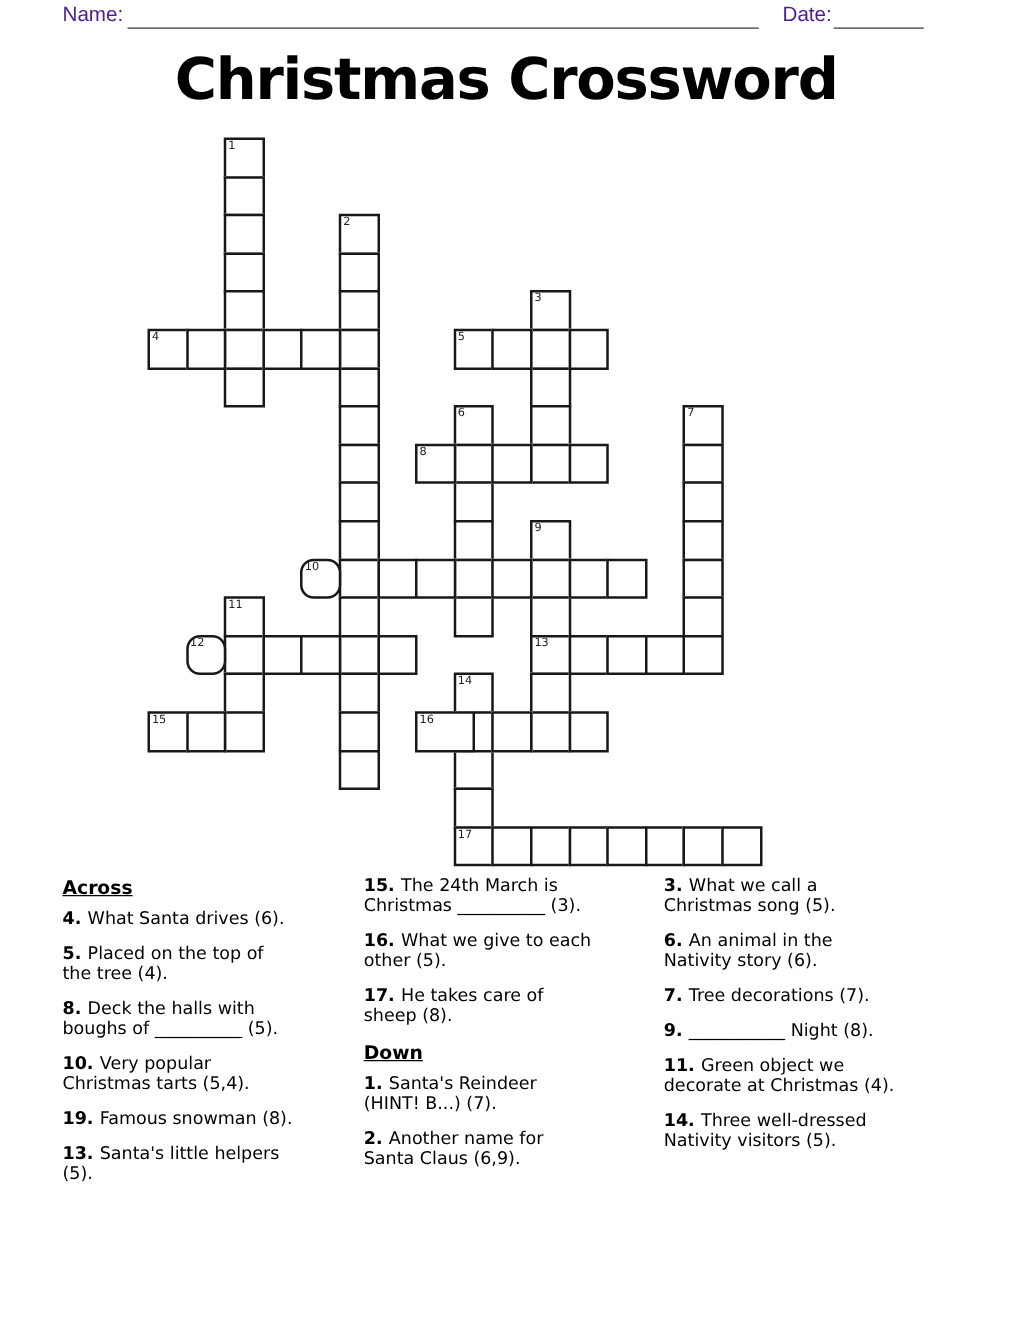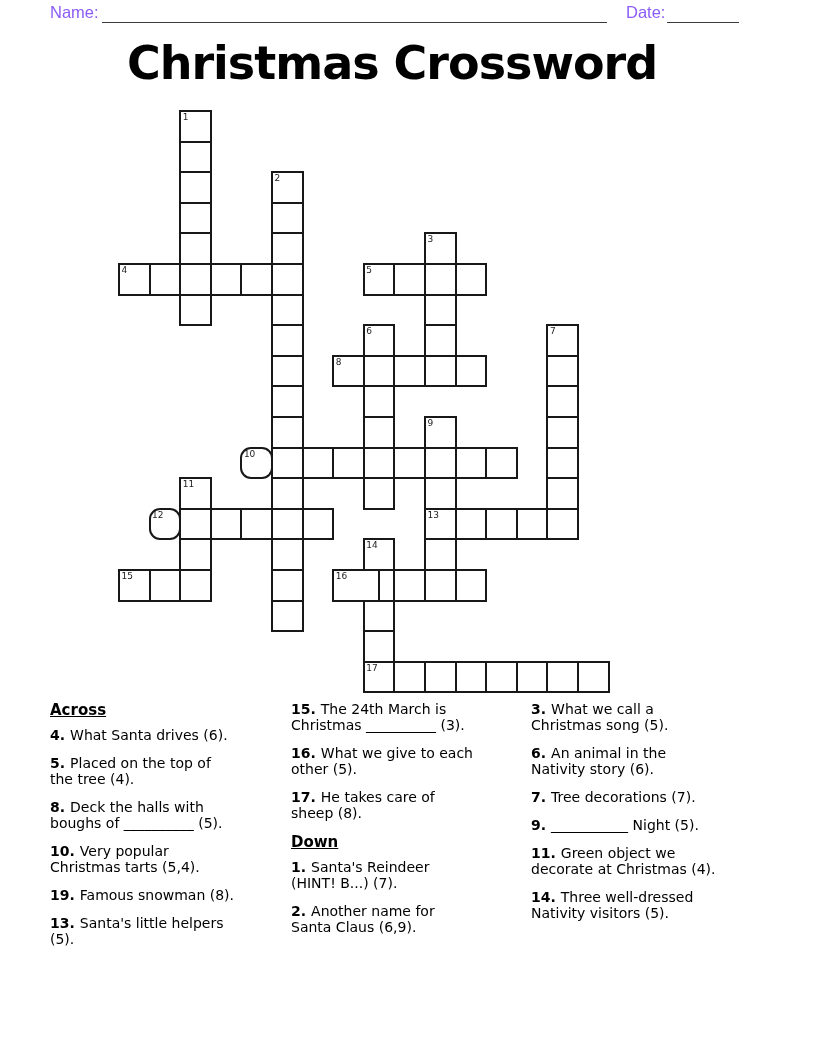--- a/index.html
+++ b/index.html
@@ -3,30 +3,30 @@
 <meta charset="utf-8">
 <style>
   html,body{margin:0;padding:0;background:#fff;}
   .sheet{
     position:relative;width:816px;height:1056px;background:#ffffff;overflow:hidden;
     font-family:"DejaVu Sans", sans-serif;color:#000;
   }
   
   .hdr-label{
     position:absolute;top:3px;font-family:"Liberation Sans", sans-serif;
-    font-size:16.5px;color:#8b5cf6;white-space:nowrap;
+    font-size:16.5px;color:#4c1d95;white-space:nowrap;
   }
   .name-label{left:50px;}
   .date-label{left:626px;}
   .blank-line{position:absolute;top:6px;height:16px;border-bottom:1.6px solid #3a3a3a;}
   .name-line{left:102px;width:505px;}
   .date-line{left:667px;width:72px;}
   
   .title{
-    position:absolute;top:36px;left:0;width:784px;text-align:center;
+    position:absolute;top:36px;left:13px;width:784px;text-align:center;
     font-size:46px;line-height:54px;font-weight:bold;letter-spacing:-1px;color:#000;
   }
   
   .grid{position:absolute;left:118px;top:110px;width:492px;height:584px;}
   .cell{
     position:absolute;width:32.6px;height:32.6px;box-sizing:border-box;
     border:2px solid #181818;background:#ffffff;
   }
   .cellnum{
     position:absolute;top:0px;left:1.5px;font-size:9px;line-height:10px;
@@ -211,21 +211,21 @@
 (HINT! B...) (7).</span></p>
         <p class="clue"><span class="clue-num">2.</span><span class="clue-text">Another name for
 Santa Claus (6,9).</span></p>
       </div>
       <div class="ccol ccol2">
         <p class="clue"><span class="clue-num">3.</span><span class="clue-text">What we call a
 Christmas song (5).</span></p>
         <p class="clue"><span class="clue-num">6.</span><span class="clue-text">An animal in the
 Nativity story (6).</span></p>
         <p class="clue"><span class="clue-num">7.</span><span class="clue-text">Tree decorations (7).</span></p>
-        <p class="clue"><span class="clue-num">9.</span><span class="clue-text">___________ Night (5).</span></p>
+        <p class="clue"><span class="clue-num">9.</span><span class="clue-text">___________ Night (8).</span></p>
         <p class="clue"><span class="clue-num">11.</span><span class="clue-text">Green object we
 decorate at Christmas (4).</span></p>
         <p class="clue"><span class="clue-num">14.</span><span class="clue-text">Three well-dressed
 Nativity visitors (5).</span></p>
       </div>
     </div>
 
 </div>
 
 </body></html>

